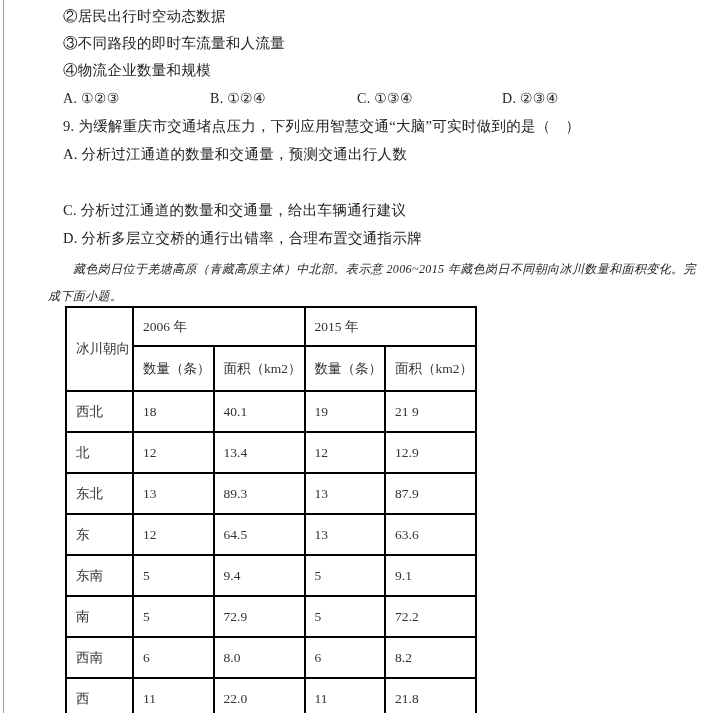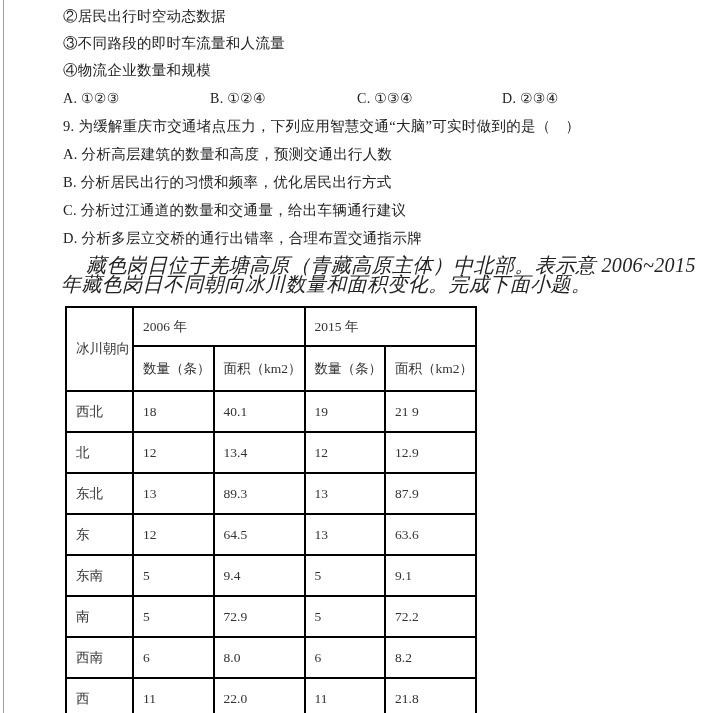--- a/index.html
+++ b/index.html
@@ -6,22 +6,22 @@
   .page {
     position:relative; width:712px; height:713px; background:#ffffff;
     font-family:Liberation Serif, serif;
     color:#222222; overflow:hidden;
   }
   .edge-line { position:absolute; left:3px; top:0; width:1px; height:713px; background:#9e9e9e; }
   .line { position:absolute; left:63px; font-size:14.5px; line-height:17px; white-space:pre; letter-spacing:0.3px; }
   .opt  { position:absolute; font-size:14px; line-height:17px; white-space:pre; letter-spacing:0.3px; }
   .passage {
     position:absolute; left:48px; top:256px; width:650px;
-    font-size:20px; line-height:19px; font-style:italic;
-    text-indent:25px; letter-spacing:0.4px;margin-left:13px;
+    font-size:12px; line-height:27px; font-style:italic;
+    text-indent:25px; letter-spacing:0.4px;
   }
   table.glacier {
     position:absolute; left:65px; top:306px;
     border-collapse:collapse; table-layout:fixed;
     font-size:13.5px; color:#333333;
   }
   table.glacier td {
     border:2px solid #000000; padding:0 2px 0 9px;
     vertical-align:middle; overflow:hidden; white-space:pre;
   }
@@ -40,22 +40,21 @@
   <div class="line" style="top:62px">④物流企业数量和规模</div>
 
   <div>
     <span class="opt" style="left:63px;  top:90px">A. ①②③</span>
     <span class="opt" style="left:210px; top:90px">B. ①②④</span>
     <span class="opt" style="left:357px; top:90px">C. ①③④</span>
     <span class="opt" style="left:502px; top:90px">D. ②③④</span>
   </div>
 
   <div class="line" style="top:118px">9. 为缓解重庆市交通堵点压力，下列应用智慧交通“大脑”可实时做到的是（　）</div>
-  <div class="line" style="top:146px">A. 分析高层建筑的数量和高度，预测交通出行人数</div>
-  <div class="line" style="top:174px">B. 分析居民出行的习惯和频率，优化居民出行方式</div>
+  <div class="line" style="top:146px">A. 分析过江通道的数量和交通量，预测交通出行人数</div>
   <div class="line" style="top:202px">C. 分析过江通道的数量和交通量，给出车辆通行建议</div>
   <div class="line" style="top:230px">D. 分析多层立交桥的通行出错率，合理布置交通指示牌</div>
 
   <div class="passage">藏色岗日位于羌塘高原（青藏高原主体）中北部。表示意 2006~2015 年藏色岗日不同朝向冰川数量和面积变化。完成下面小题。</div>
 
   <table class="glacier">
     <colgroup>
       <col style="width:65px">
         <col style="width:77px">
         <col style="width:83px">

